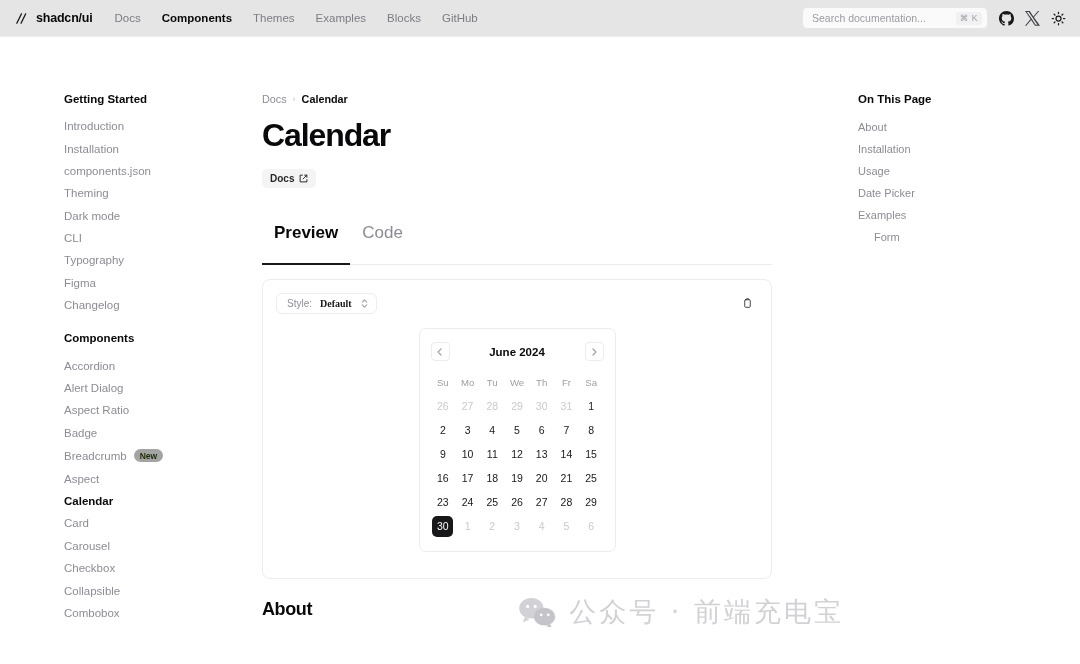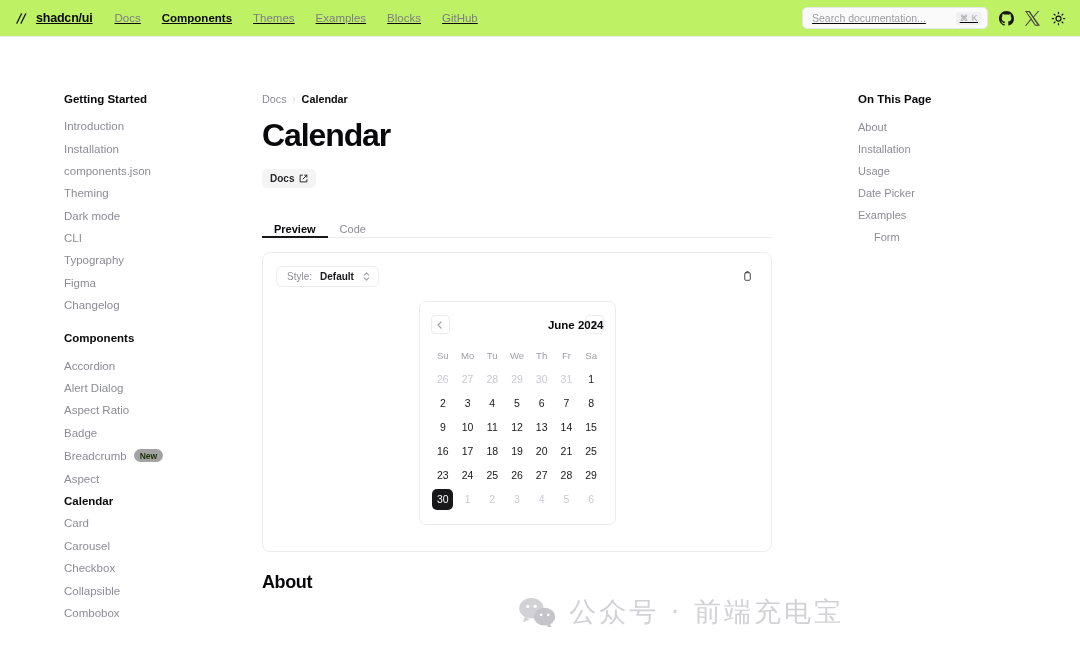--- a/index.html
+++ b/index.html
@@ -10,22 +10,21 @@
     color: #09090b;
     overflow: hidden;
   }
   
   .header {
     height: 37px;
     border-bottom: 1px solid #ececee;
     display: flex;
     align-items: center;
     padding: 0 14px 0 14px;
-    background: #bef264;
-    text-decoration: underline;
+    background: #e5e5e5;
   }
   .brand {
     display: flex; align-items: center; gap: 7px;
     margin-right: 22px;
   }
   .brand-mark {
     display: block; width: 15px; height: 15px;
   }
   .brand-name { font-size: 12.5px; font-weight: 700; letter-spacing: -0.2px; }
   .nav { display: flex; align-items: center; gap: 21px; }
@@ -99,22 +98,22 @@
     font-size: 10px; font-weight: 700; color: #27272a;
     cursor: pointer;
   }
   .ext-icon { width: 9px; height: 9px; display: block; }
 
   .tabs {
     margin-top: 29px; display: flex; gap: 0;
     border-bottom: 1px solid #ececee;
   }
   .tab {
-    font-size: 11px; color: #8c8c95;
-    padding: 6px 12px 2px 12px; cursor: pointer;
+    font-size: 17px; color: #8c8c95;
+    padding: 6px 12px 21px 12px; cursor: pointer;
     position: relative; font-weight: 500;
   }
   .tab.active { color: #09090b; font-weight: 700; }
   .tab.active::after {
     content: ""; position: absolute; left: 0; right: 0; bottom: -1px;
     height: 1.8px; background: #18181b;
   }
 
   .preview-card {
     margin-top: 14px;
@@ -126,21 +125,21 @@
     display: flex; align-items: center;
     padding: 13px 13px 0 13px;
   }
   .style-select {
     display: flex; align-items: center; gap: 8px;
     border: 1px solid #ededf0; border-radius: 6px;
     background: #fff; padding: 4px 7px 4px 10px;
     cursor: pointer;
   }
   .style-label { font-size: 10px; color: #8e8e97; }
-  .style-value { font-size: 10px; color: #18181b; font-weight: 600; }
+  .style-value { font-size: 10px; color: #18181b; font-weight: 600; font-family: Liberation Serif, serif; }
   .chev-updown { width: 9px; height: 11px; display: block; color: #a1a1aa; }
   .copy-btn {
     margin-left: auto;
     width: 21px; height: 21px; border-radius: 5px;
     display: flex; align-items: center; justify-content: center;
     cursor: pointer;
   }
   .copy-icon { width: 11px; height: 11px; display: block; color: #3f3f46; }
 
   
@@ -157,21 +156,21 @@
     display: flex; align-items: center; justify-content: space-between;
     position: relative; height: 19px; margin-bottom: 11px;
   }
   .cal-nav {
     width: 19px; height: 19px; border: 1px solid #ececee; border-radius: 4px;
     display: flex; align-items: center; justify-content: center;
     cursor: pointer; background: #fff;
   }
   .cal-nav svg { width: 8px; height: 8px; display: block; color: #a3a3ab; }
   .cal-title {
-    position: absolute; left: 0; right: 0; text-align: right;
+    position: absolute; left: 0; right: 0; text-align: center;
     font-size: 11.5px; font-weight: 600; color: #09090b;
     pointer-events: none;
   }
   .cal-grid { display: grid; grid-template-columns: repeat(7, 1fr); }
   .cal-dow {
     font-size: 9.6px; color: #9d9da6; text-align: center;
     height: 22px; line-height: 22px; font-weight: 400;
   }
   .cal-day {
     height: 24px;

